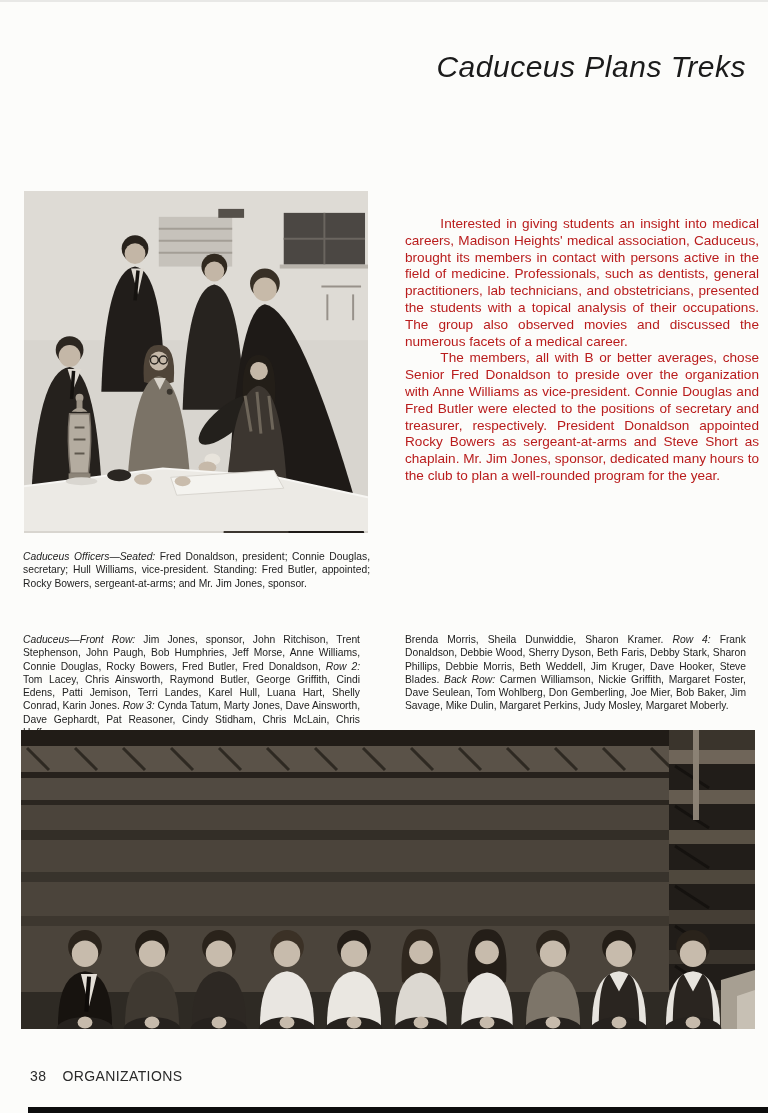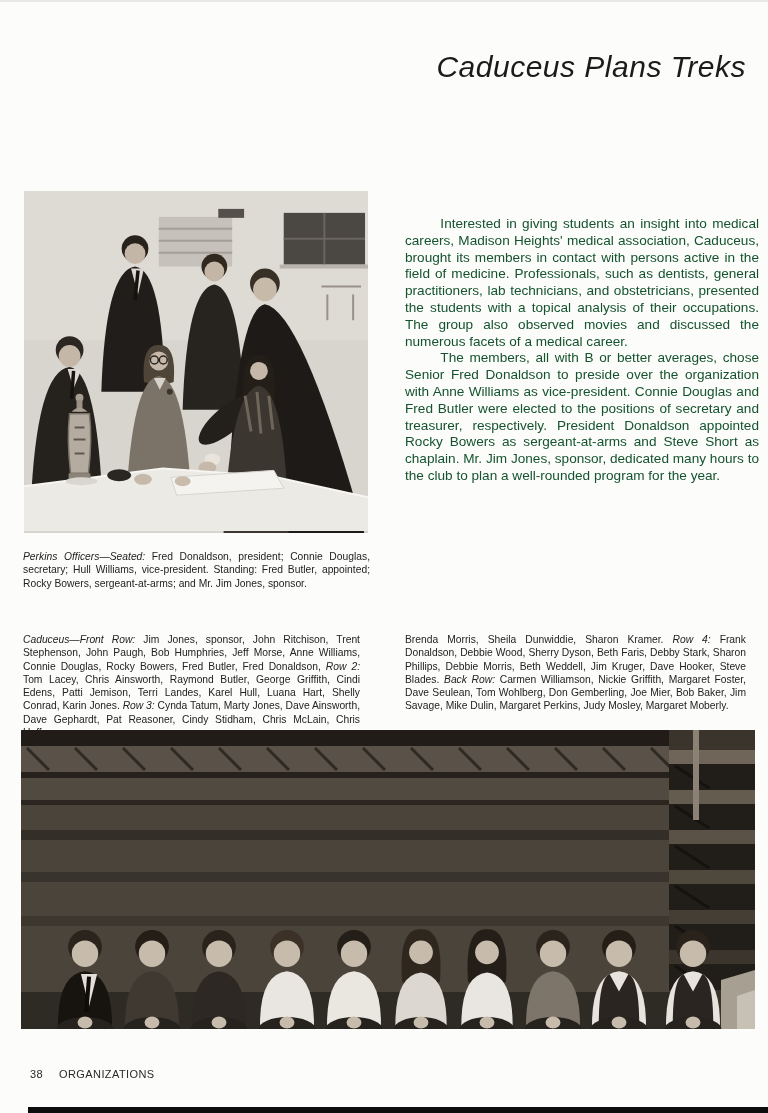--- a/index.html
+++ b/index.html
@@ -8,34 +8,34 @@
     background:#fcfcfa;color:#232323;
     font-family:"Liberation Sans",sans-serif;overflow:hidden;
   }
   .title{
     position:absolute;left:400px;top:42px;width:346px;
     text-align:right;font-style:italic;font-weight:400;
     font-size:30px;line-height:46px;letter-spacing:.5px;color:#1b1b1b;
   }
   .bodytext{
     position:absolute;left:405px;top:214px;width:354px;
-    font-size:13.6px;line-height:16.8px;text-align:justify;color:#14532d;
+    font-size:13.6px;line-height:16.8px;text-align:justify;color:#b91c1c;
   }
   .bodytext p{margin:0;text-indent:2.6em;}
   .caption{
     font-size:10.3px;line-height:13.3px;text-align:justify;color:#222;
   }
   .cap-officers{position:absolute;left:23px;top:548px;width:347px;}
   .cap-left{position:absolute;left:23px;top:631px;width:337px;}
   .cap-right{position:absolute;left:405px;top:631px;width:341px;}
   .photo-officers{position:absolute;left:24px;top:189px;width:344px;height:342px;}
   .photo-group{position:absolute;left:21px;top:728px;width:734px;height:299px;}
   .photo-officers svg,.photo-group svg{display:block;width:100%;height:100%;}
   .footer{
-    position:absolute;left:30px;top:1066px;font-size:11px;
+    position:absolute;left:30px;top:1066px;font-size:14px;
     letter-spacing:.4px;color:#2a2a2a;text-align:right;
   }
   .footer .section{margin-left:16px;}
   .edge-bar{position:absolute;left:28px;top:1105px;width:740px;height:8px;background:#0d0d0d;}
 </style>
 </head>
 <body>
 
 <div class="page">
 
@@ -131,21 +131,21 @@
         <rect x="-3" y="-40" width="6" height="12" fill="#9b9285"></rect>
         <path d="M-8 -28 Q0 -36 8 -28 Z" fill="#a79e91"></path>
         <path d="M-10 -26 Q-13 0 -9 34 L9 34 Q13 0 10 -26 Z" fill="#b4aca0" stroke="#7a7268" stroke-width="1.5"></path>
         <path d="M-5 -12 L5 -12 M-6 0 L6 0 M-5 14 L5 14" stroke="#5f584e" stroke-width="2"></path>
         <rect x="-11" y="34" width="22" height="6" fill="#8c8478"></rect>
         <ellipse cx="2" cy="42" rx="16" ry="4" fill="#d9d6d0"></ellipse>
       </g>
     </svg>
   </div>
 
-  <div class="caption cap-officers"><span style="font-style: italic;">Perkins Officers—Seated:</span><span> Fred Donaldson, president; Connie Douglas, secretary; Hull Williams, vice-president. </span><span style="">Standing:</span><span> Fred Butler, appointed; Rocky Bowers, sergeant-at-arms; and Mr. Jim Jones, sponsor.</span></div>
+  <div class="caption cap-officers"><span style="font-style: italic;">Caduceus Officers—Seated:</span><span> Fred Donaldson, president; Connie Douglas, secretary; Hull Williams, vice-president. </span><span style="">Standing:</span><span> Fred Butler, appointed; Rocky Bowers, sergeant-at-arms; and Mr. Jim Jones, sponsor.</span></div>
 
   <div class="bodytext">
     <p>Interested in giving students an insight into medical careers, Madison Heights' medical association, Caduceus, brought its members in contact with persons active in the field of medicine. Professionals, such as dentists, general practitioners, lab technicians, and obstetricians, presented the students with a topical analysis of their occupations. The group also observed movies and discussed the numerous facets of a medical career.</p>
     <p>The members, all with B or better averages, chose Senior Fred Donaldson to preside over the organization with Anne Williams as vice-president. Connie Douglas and Fred Butler were elected to the positions of secretary and treasurer, respectively. President Donaldson appointed Rocky Bowers as sergeant-at-arms and Steve Short as chaplain. Mr. Jim Jones, sponsor, dedicated many hours to the club to plan a well-rounded program for the year.</p>
   </div>
 
   <div class="caption cap-left"><span style="font-style: italic;">Caduceus—Front Row:</span><span> Jim Jones, sponsor, John Ritchison, Trent Stephenson, John Paugh, Bob Humphries, Jeff Morse, Anne Williams, Connie Douglas, Rocky Bowers, Fred Butler, Fred Donaldson, </span><span style="font-style: italic;">Row 2:</span><span> Tom Lacey, Chris Ainsworth, Raymond Butler, George Griffith, Cindi Edens, Patti Jemison, Terri Landes, Karel Hull, Luana Hart, Shelly Conrad, Karin Jones. </span><span style="font-style: italic;">Row 3:</span><span> Cynda Tatum, Marty Jones, Dave Ainsworth, Dave Gephardt, Pat Reasoner, Cindy Stidham, Chris McLain, Chris Huffer,</span></div>
   <div class="caption cap-right"><span>Brenda Morris, Sheila Dunwiddie, Sharon Kramer. </span><span style="font-style: italic;">Row 4:</span><span> Frank Donaldson, Debbie Wood, Sherry Dyson, Beth Faris, Debby Stark, Sharon Phillips, Debbie Morris, Beth Weddell, Jim Kruger, Dave Hooker, Steve Blades. </span><span style="font-style: italic;">Back Row:</span><span> Carmen Williamson, Nickie Griffith, Margaret Foster, Dave Seulean, Tom Wohlberg, Don Gemberling, Joe Mier, Bob Baker, Jim Savage, Mike Dulin, Margaret Perkins, Judy Mosley, Margaret Moberly.</span></div>
 
   <div class="photo-group">

